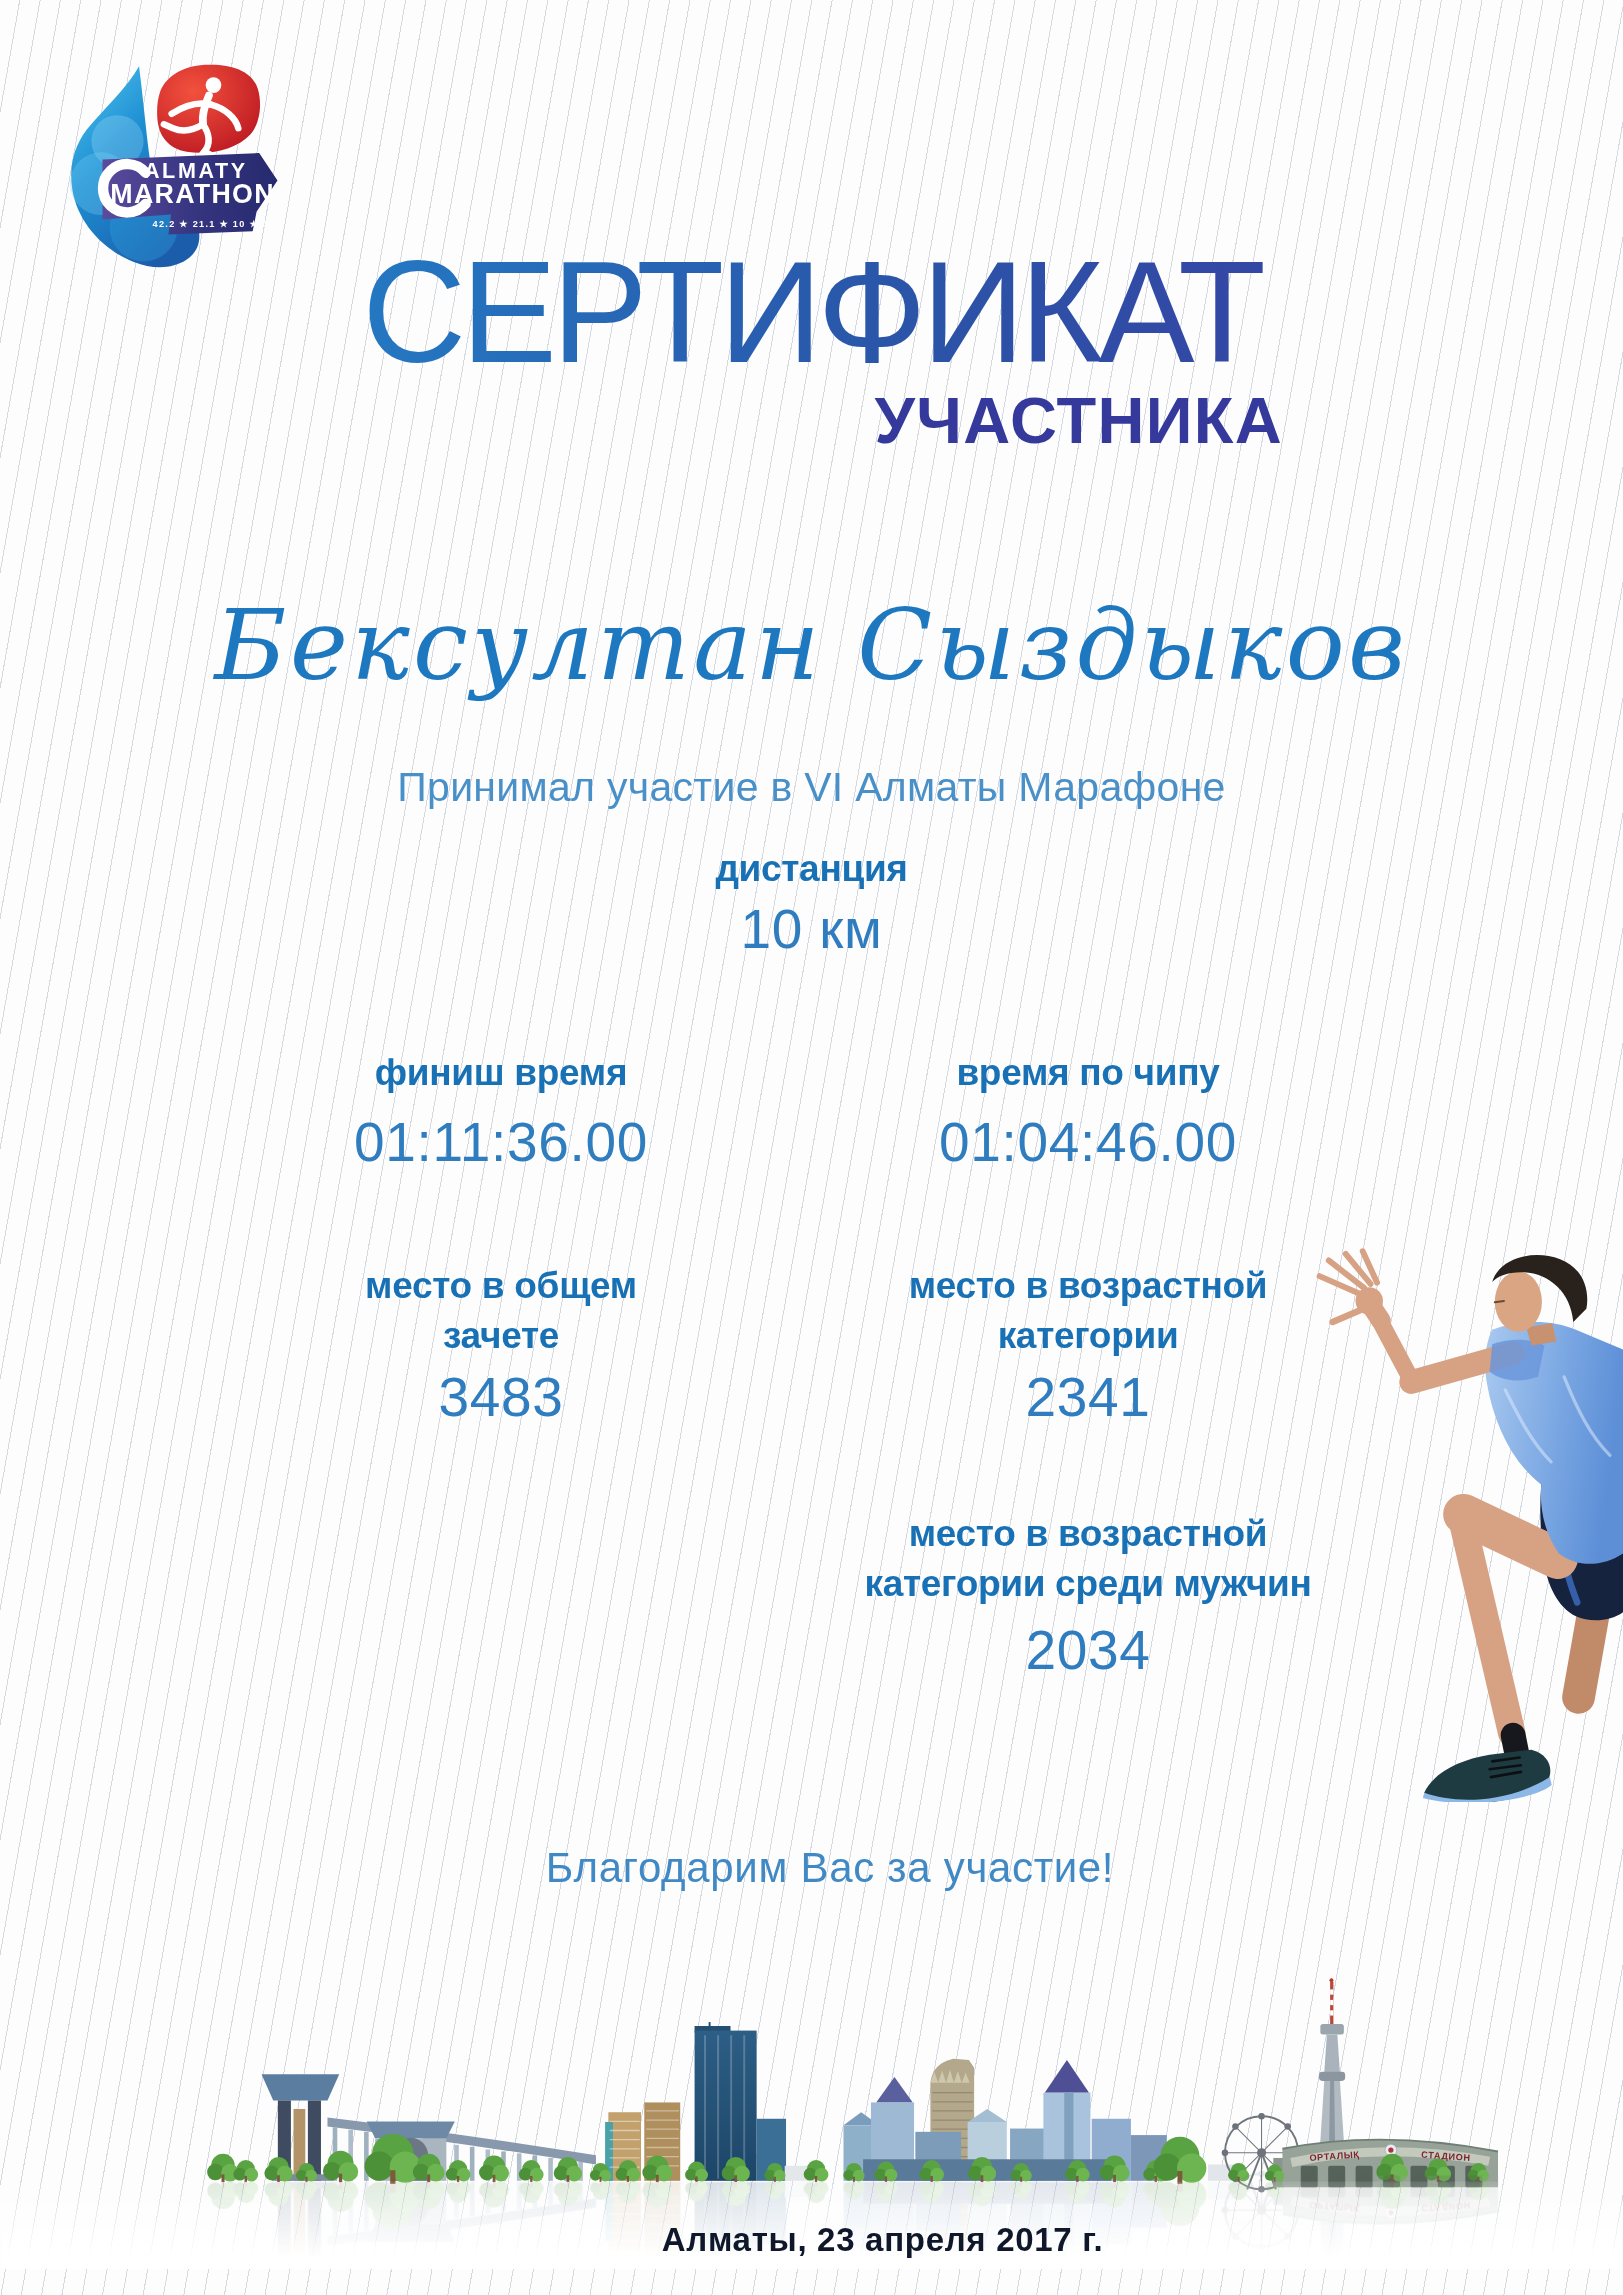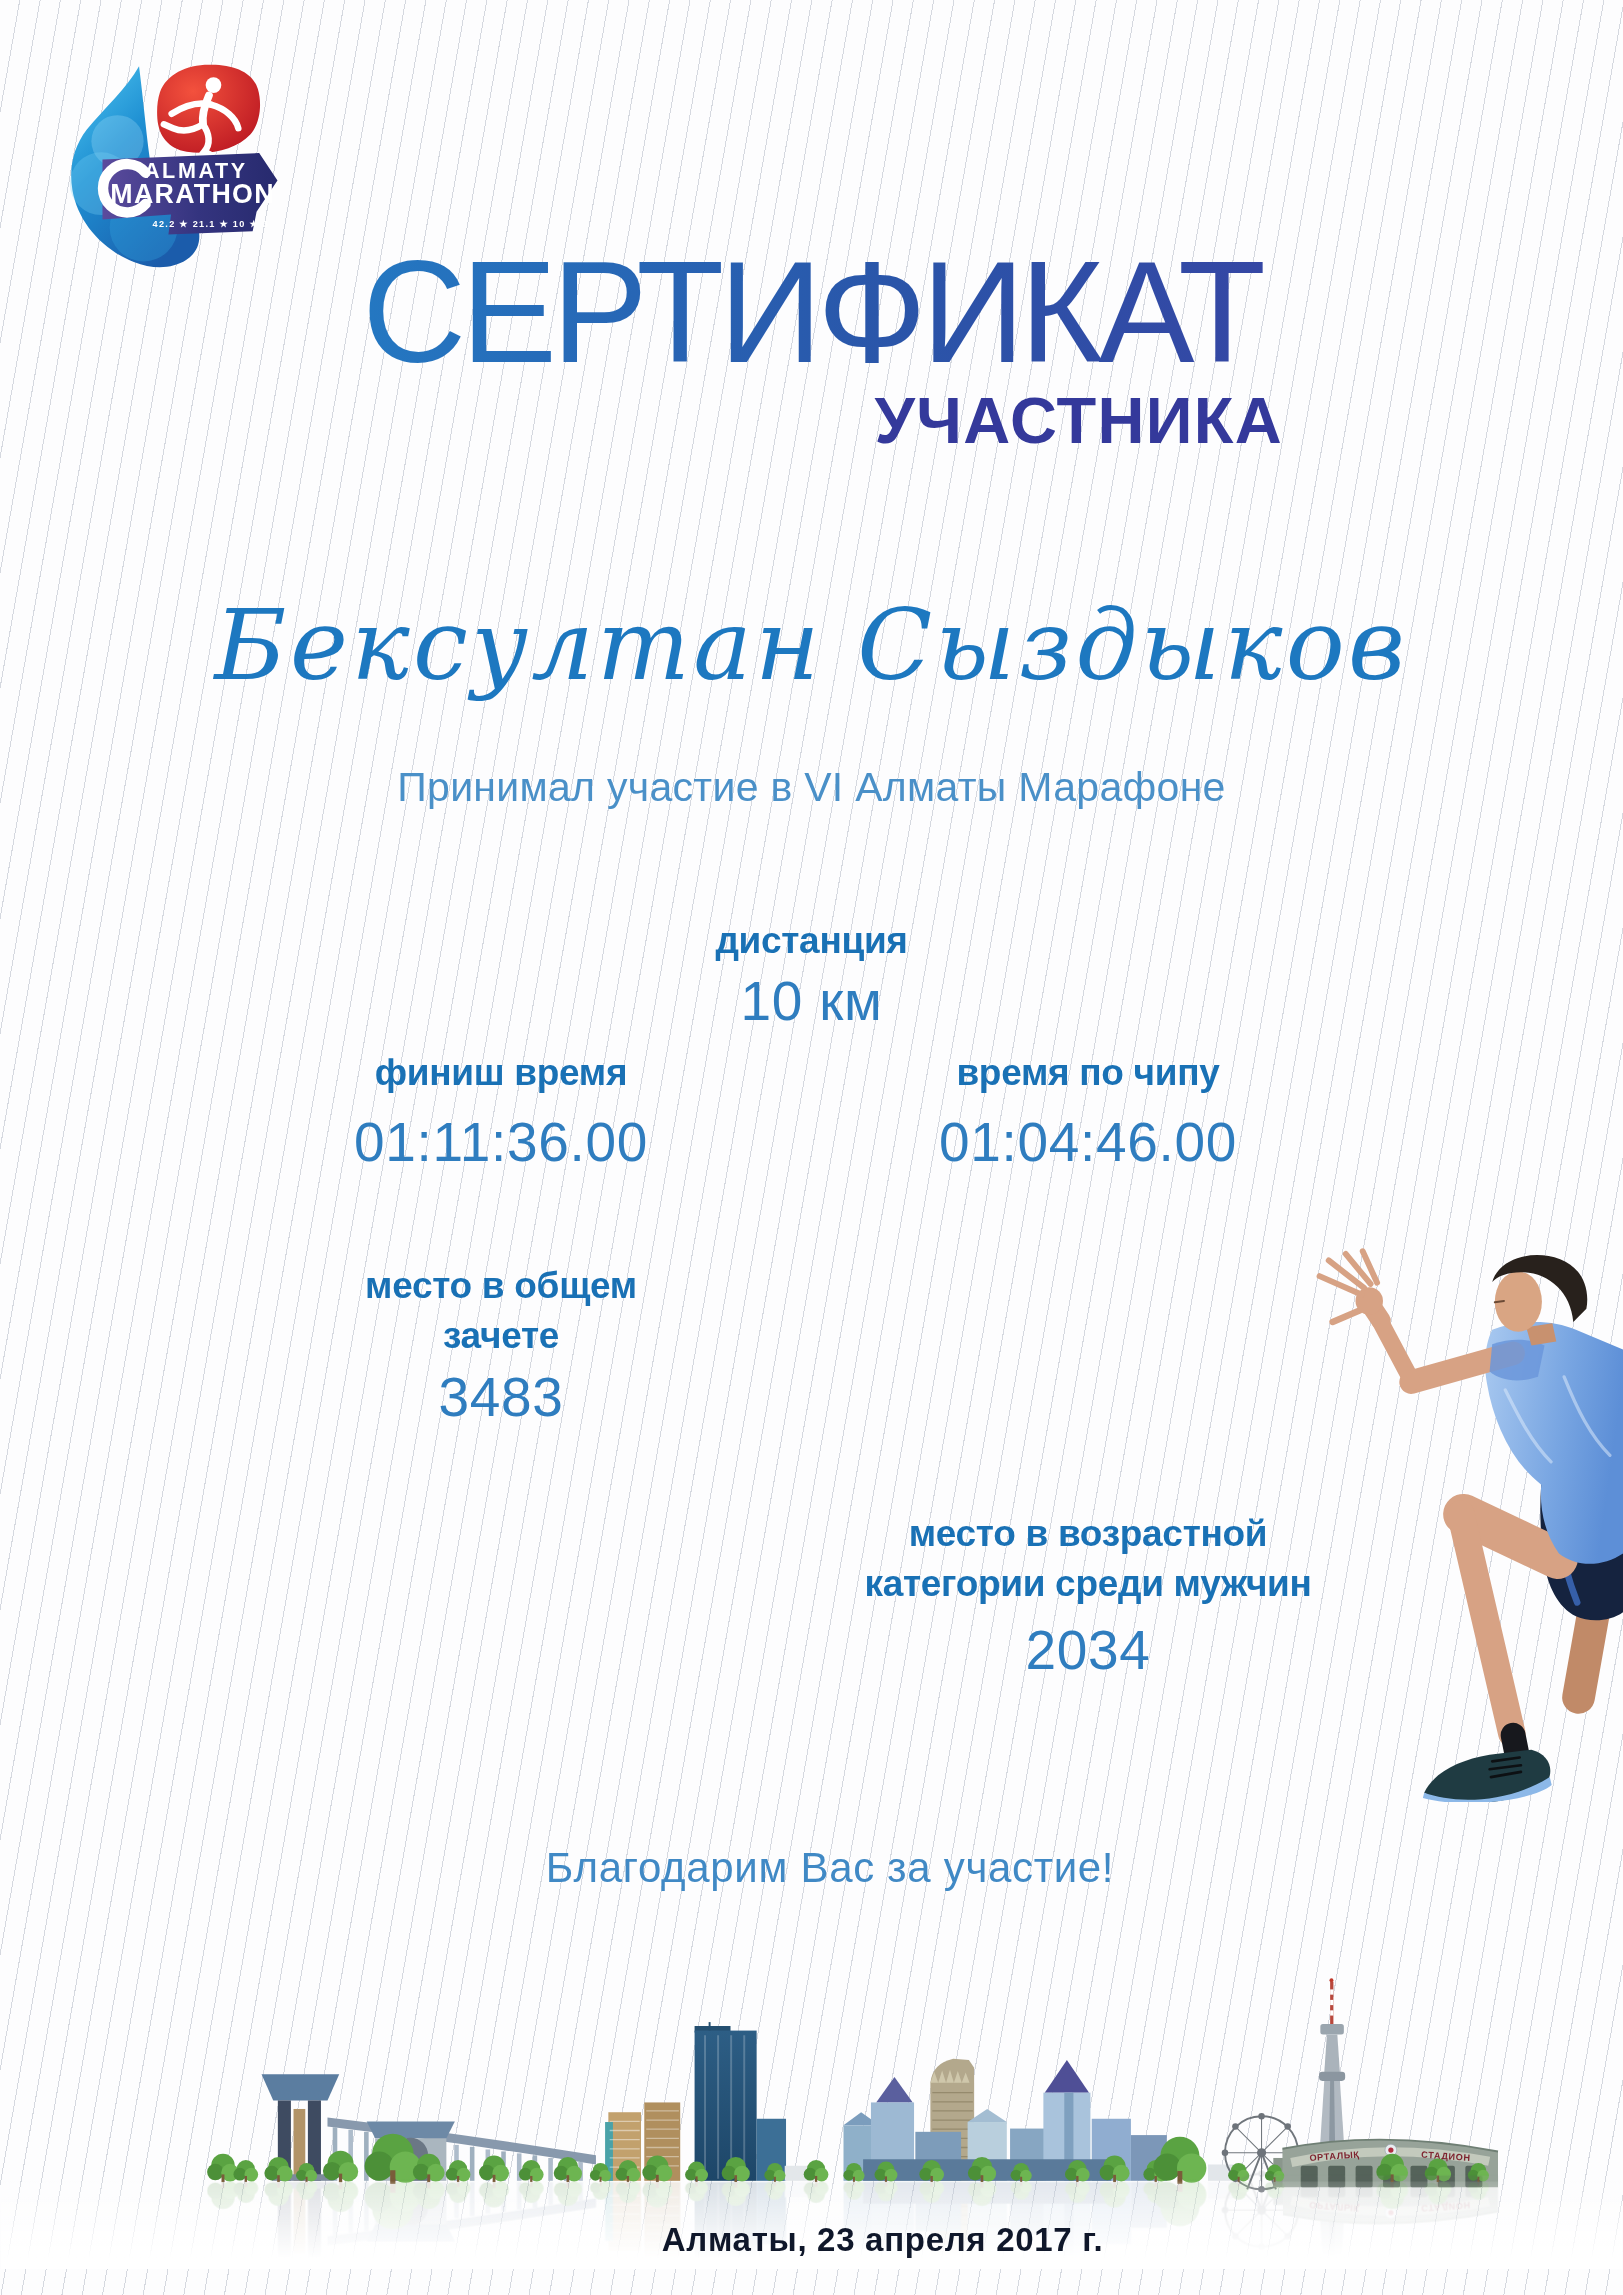--- a/index.html
+++ b/index.html
@@ -15,21 +15,21 @@
      background:linear-gradient(92deg,#2189ce 6%,#2a55a9 55%,#3d3ba0 96%);
      -webkit-background-clip:text;background-clip:text;color:transparent;-webkit-text-fill-color:transparent;}
   .subtitle{top:388px;right:340px;font-size:65px;font-weight:700;letter-spacing:1.3px;color:#34399b;line-height:1;}
   .name{top:576px;font-size:98px;font-family:"DejaVu Serif",serif;font-style:italic;
      color:#1d78c0;letter-spacing:3.3px;line-height:1.1;margin-top:16px;}
   .event-line{top:764px;font-size:41px;font-weight:400;color:#4a90c8;letter-spacing:0.3px;}
 
   .stat{position:absolute;text-align:center;}
   .stat .label{font-size:37px;font-weight:700;line-height:1.34;color:#1971b5;letter-spacing:-0.3px;}
   .stat .value{position:absolute;left:0;right:0;font-size:55px;font-weight:400;line-height:1;color:#2f7dbf;letter-spacing:0.7px;}
-  .stat-distance{top:916px;left:0;right:0;}
+  .stat-distance{top:844px;left:0;right:0;}
   .stat-distance .value{top:58px;}
   .col-left{left:318px;width:366px;}
   .col-right{left:833px;width:510px;}
   .row1{top:1048px;} .row1 .value{top:67px;}
   .row2{top:1261px;} .row2 .value{top:109px;}
   .row3{top:1509px;} .row3 .value{top:114px;}
 
   .thanks{top:1844px;font-size:42px;font-weight:400;color:#4089c5;letter-spacing:0.7px;padding-left:37px;}
   .date-line{top:2221px;left:392px;width:981px;text-align:center;font-size:33px;font-weight:700;
      color:#0f172a;letter-spacing:0.7px;}
@@ -108,20 +108,24 @@
     <div class="value">01:11:36.00</div>
   </div>
   <div class="stat col-right row1">
     <div class="label">время по чипу</div>
     <div class="value">01:04:46.00</div>
   </div>
 
   <div class="stat col-left row2">
     <div class="label">место в общем зачете</div>
     <div class="value">3483</div>
+  </div>
+  <div class="stat col-right row2">
+    <div class="label">место в возрастной категории</div>
+    <div class="value">2341</div>
   </div>
 
   <div class="stat col-right row3">
     <div class="label">место в возрастной категории среди мужчин</div>
     <div class="value">2034</div>
   </div>
 
   <div class="abs center thanks">Благодарим Вас за участие!</div>
 
   <svg class="abs runner-svg" width="327" height="556" viewBox="0 0 500 850">

